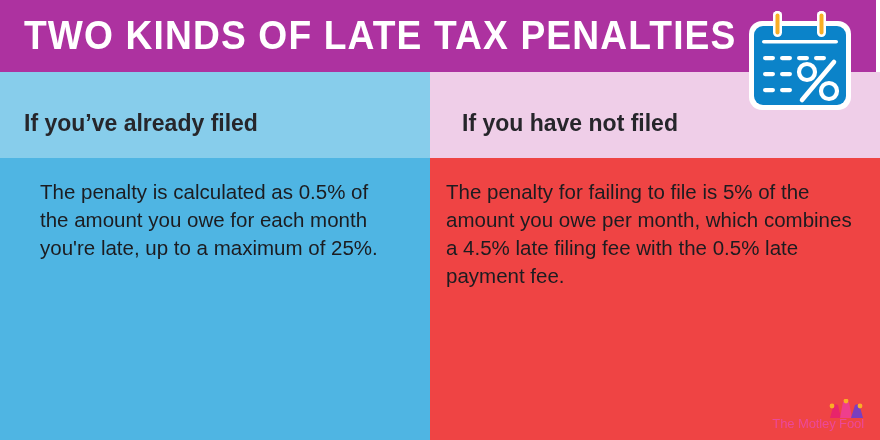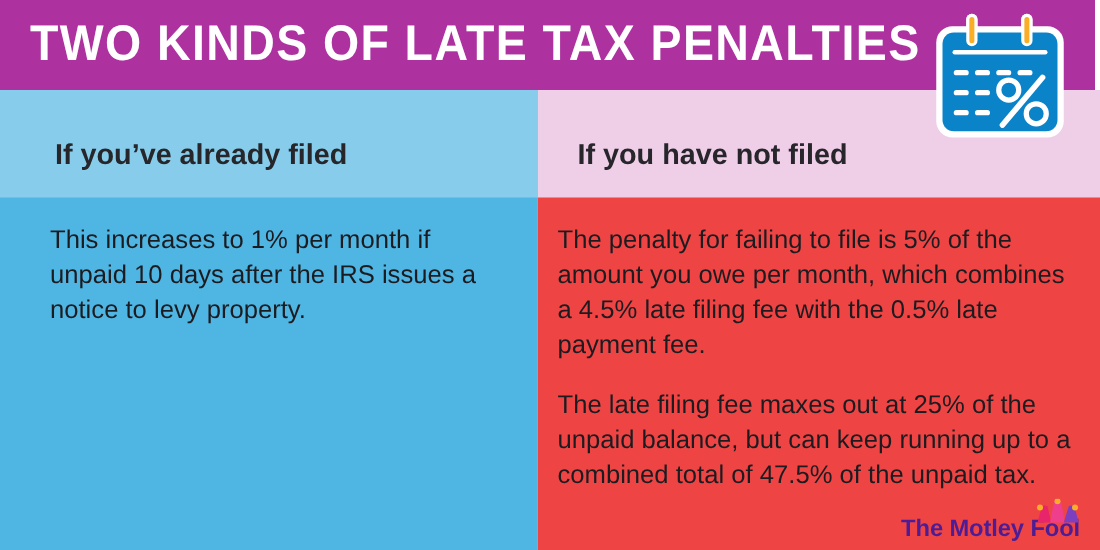--- a/index.html
+++ b/index.html
@@ -51,21 +51,21 @@
   .col-header {
     position:absolute;
     left:0; top:0;
     width:100%; height:86px;
   }
   .col-left  .col-header { background:#87cdeb; }
   .col-right .col-header { background:#efcee8; }
 
   .col-header-label {
     position:absolute;
-    left:44px;
+    left:24px;
     bottom:21px;
     font-size:23px;
     font-weight:bold;
     color:#26262b;
     white-space:nowrap;
   }
   .col-right .col-header-label { left:32px; }
 
   .col-body {
     position:absolute;
@@ -96,23 +96,23 @@
 
   
   .logo {
     position:absolute;
     right:16px; bottom:8px;
     z-index:6;
     display:flex;
     align-items:flex-end;
   }
   .logo-wordmark {
-    font-size:19px;
-    font-weight:bold;
-    color:#4c1d95;
+    font-size:13px;
+    font-weight:normal;
+    color:#ec4899;
     white-space:nowrap;
     letter-spacing:-0.1px;
     line-height:16px;
   }
   .logo-hat {
     position:absolute;
     right:0px; bottom:13px;
     width:36px; height:20px;
   }
   .logo-hat svg { display:block; width:36px; height:20px; }
@@ -162,31 +162,30 @@
     </svg>
   </div>
 
   <div class="columns">
 
     <div class="col col-left">
       <div class="col-header">
         <div class="col-header-label">If you’ve already filed</div>
       </div>
       <div class="col-body">
-        <p class="para">This increases to 1% per month if unpaid 10 days after the IRS issues a notice to levy property.</p>
+        <p class="para">The penalty is calculated as 0.5% of the amount you owe for each month you're late, up to a maximum of 25%.</p>
       </div>
     </div>
 
     <div class="col col-right">
       <div class="col-header">
         <div class="col-header-label">If you have not filed</div>
       </div>
       <div class="col-body">
         <p class="para">The penalty for failing to file is 5% of the amount you owe per month, which combines a 4.5% late filing fee with the 0.5% late payment fee.</p>
-        <p class="para">The late filing fee maxes out at 25% of the unpaid balance, but can keep running up to a combined total of 47.5% of the unpaid tax.</p>
       </div>
     </div>
 
   </div>
 
   <div class="logo">
     <div class="logo-hat">
       <svg viewBox="0 0 36 20" xmlns="http://www.w3.org/2000/svg">
         <path d="M2 19 L5 8 Q6 4 10 6 L13 19 Z" fill="#e8246a"></path>
         <path d="M12 19 L15 3 Q18 0 21 3 L24 19 Z" fill="#ef3e8c"></path>

